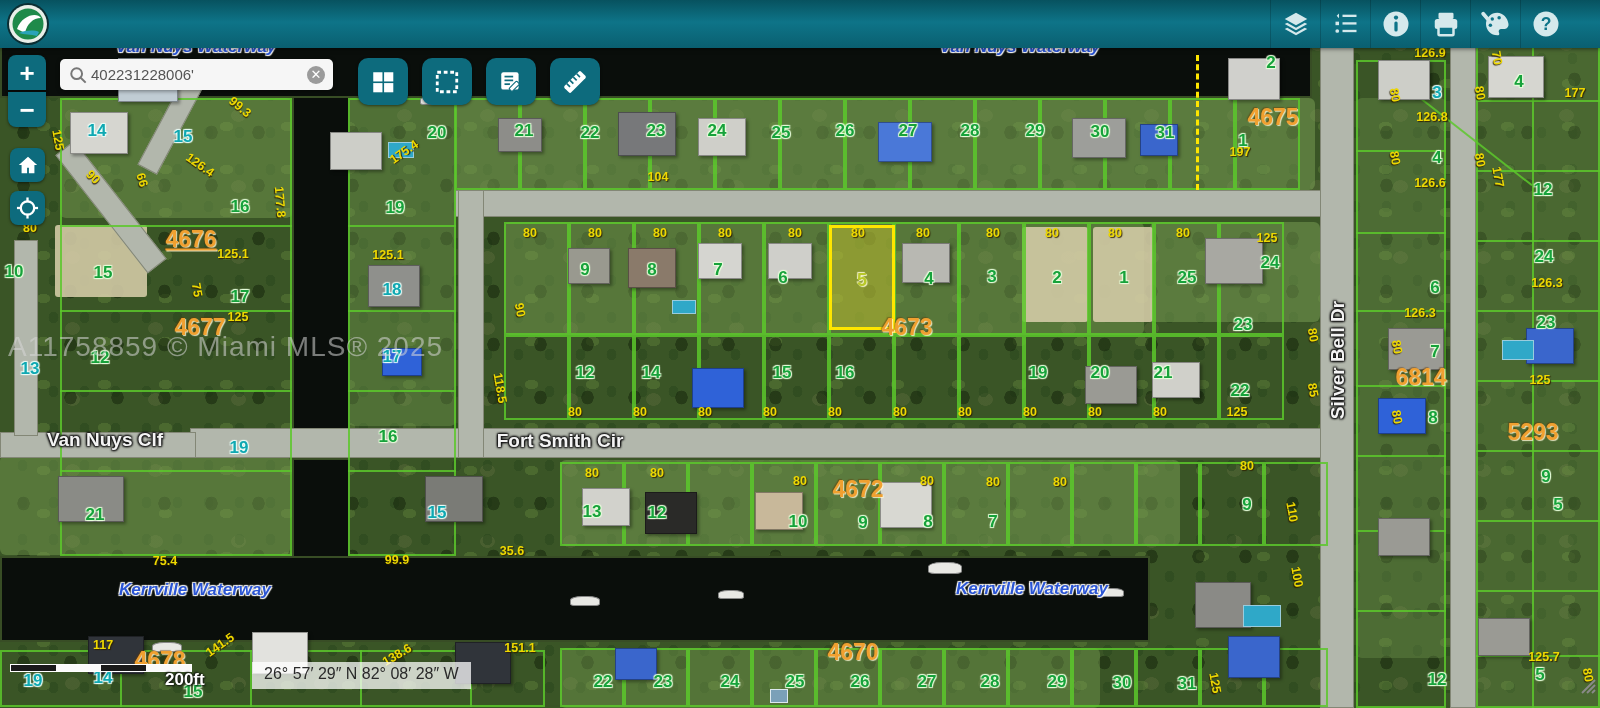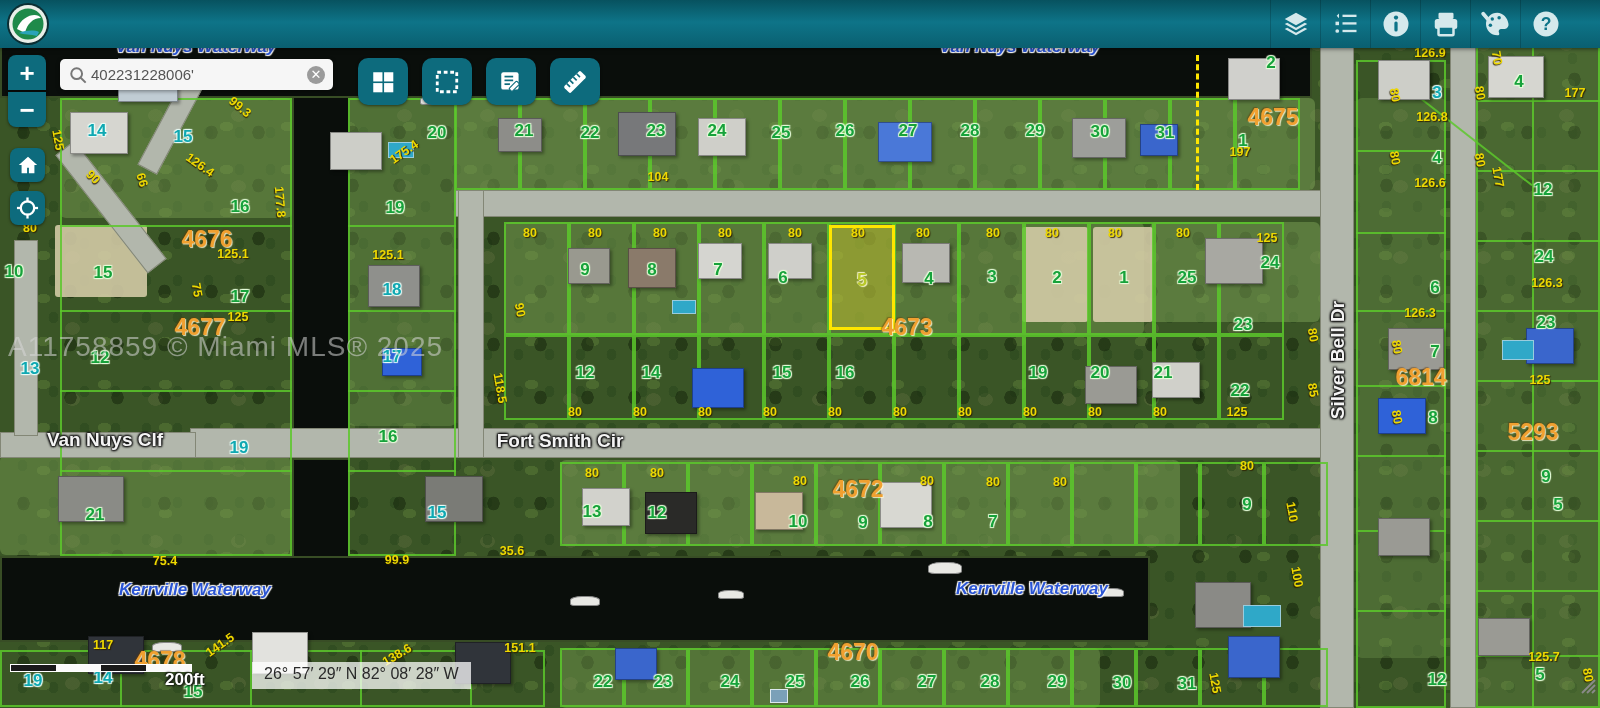--- a/index.html
+++ b/index.html
@@ -257,21 +257,21 @@
       <div class="boat" style="left: 1098px; top: 588px; width: 26px; height: 9px;"></div>
       <div class="boat" style="left: 420px; top: 96px; width: 26px; height: 9px;"></div>
       <div class="lbl lw" style="left: 196px; top: 47px; transform: translate(-50%, -50%);">Van Nuys Waterway</div>
       <div class="lbl lw" style="left: 1020px; top: 47px; transform: translate(-50%, -50%);">Van Nuys Waterway</div>
       <div class="lbl lw" style="left: 195px; top: 590px; transform: translate(-50%, -50%);">Kerrville Waterway</div>
       <div class="lbl lw" style="left: 1032px; top: 589px; transform: translate(-50%, -50%);">Kerrville Waterway</div>
       <div class="lbl ls" style="left: 105px; top: 440px; transform: translate(-50%, -50%);">Van Nuys Clf</div>
       <div class="lbl ls" style="left: 560px; top: 441px; transform: translate(-50%, -50%);">Fort Smith Cir</div>
       <div class="lbl ls" style="left: 1338px; top: 360px; transform: translate(-50%, -50%) rotate(-90deg);">Silver Bell Dr</div>
       <div class="lbl lo" style="left: 1273px; top: 117px; transform: translate(-50%, -50%);">4675</div>
-      <div class="lbl lo" style="left: 207px; top: 239px; transform: translate(-50%, -50%);">4676</div>
+      <div class="lbl lo" style="left: 191px; top: 239px; transform: translate(-50%, -50%); text-decoration: underline;">4676</div>
       <div class="lbl lo" style="left: 200px; top: 327px; transform: translate(-50%, -50%);">4677</div>
       <div class="lbl lo" style="left: 907px; top: 327px; transform: translate(-50%, -50%);">4673</div>
       <div class="lbl lo" style="left: 858px; top: 489px; transform: translate(-50%, -50%);">4672</div>
       <div class="lbl lo" style="left: 853px; top: 652px; transform: translate(-50%, -50%);">4670</div>
       <div class="lbl lo" style="left: 1421px; top: 377px; transform: translate(-50%, -50%);">6814</div>
       <div class="lbl lo" style="left: 1533px; top: 432px; transform: translate(-50%, -50%);">5293</div>
       <div class="lbl lo" style="left: 160px; top: 660px; transform: translate(-50%, -50%);">4678</div>
       <div class="lbl lt" style="left: 97px; top: 131px; transform: translate(-50%, -50%);">14</div>
       <div class="lbl lt" style="left: 183px; top: 137px; transform: translate(-50%, -50%);">15</div>
       <div class="lbl lt" style="left: 30px; top: 369px; transform: translate(-50%, -50%);">13</div>

